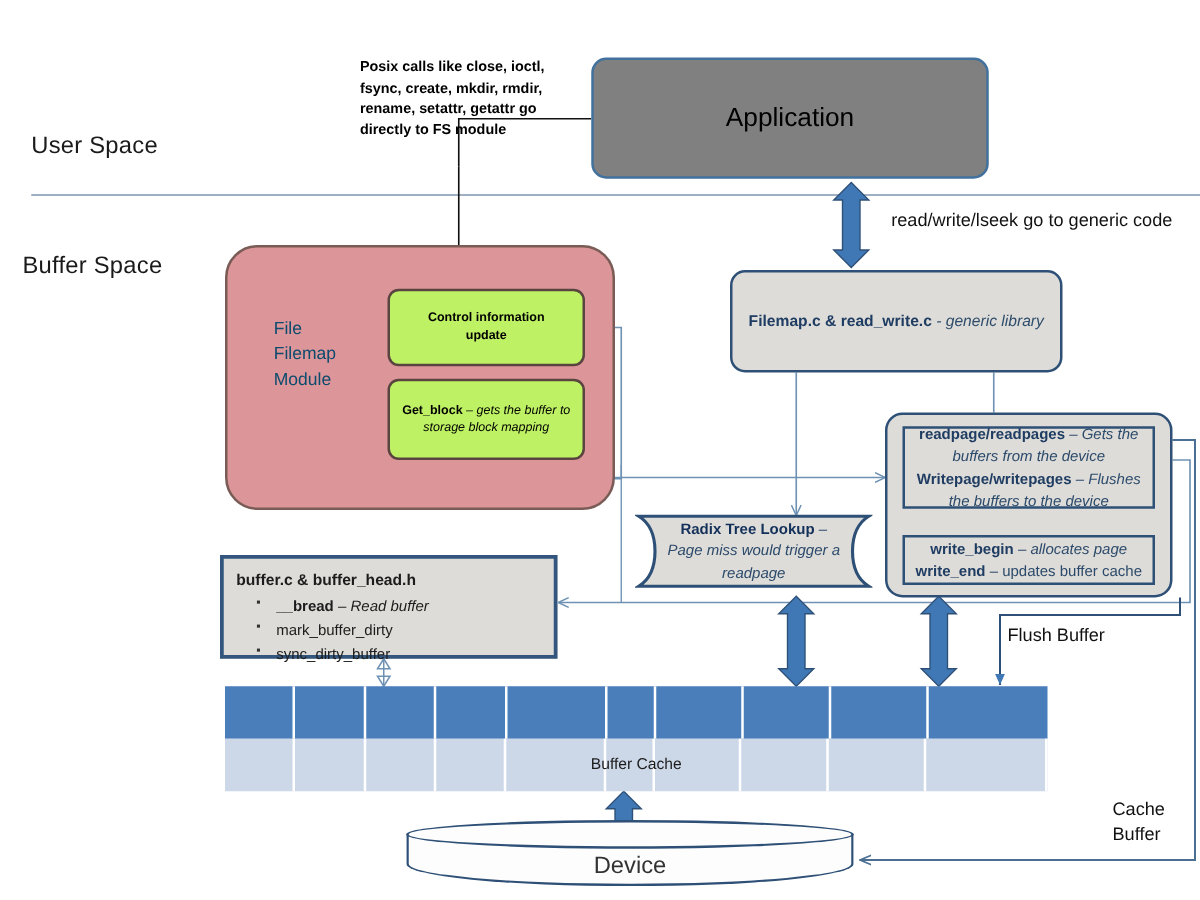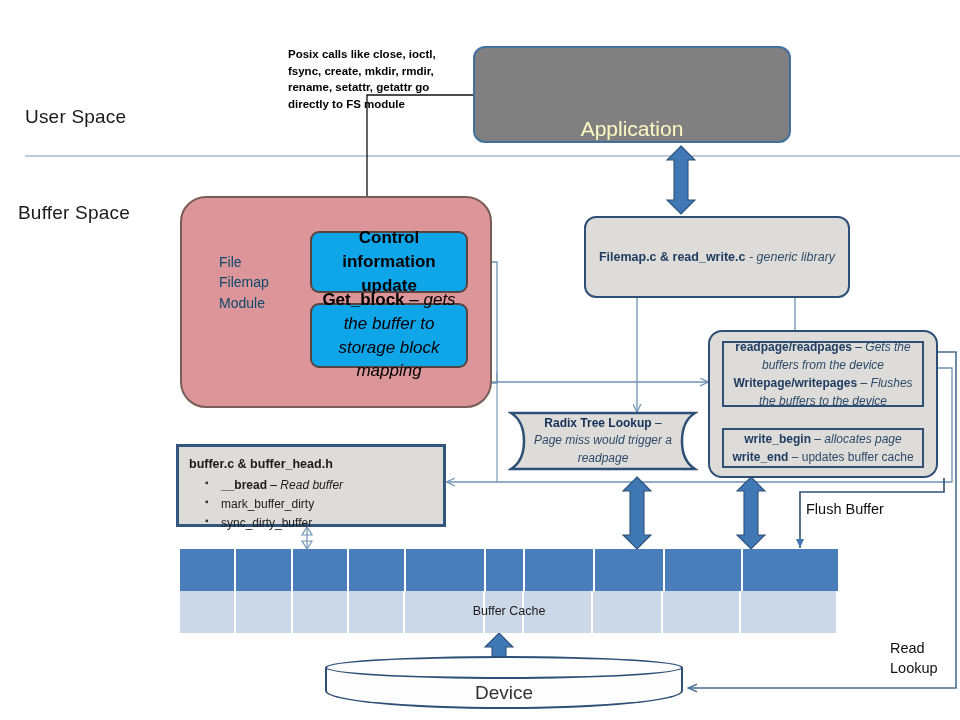--- a/index.html
+++ b/index.html
@@ -6,32 +6,32 @@
   body{width:960px;height:720px;overflow:hidden;
        font-family:"Liberation Sans",sans-serif;color:#000;}
   #stage{position:relative;width:960px;height:720px;background:#ffffff;}
   .abs{position:absolute;box-sizing:border-box;}
 
   
   .space-label{font-size:19px;color:#1a1a1a;letter-spacing:.2px;}
 
   
   .app-box{background:#808080;border:2px solid #41719c;border-radius:12px;
-           display:flex;align-items:flex-end;justify-content:center;
-           font-size:21px;color:#fef9c3;}
+           display:flex;align-items:center;justify-content:center;
+           font-size:21px;color:#000000;}
 
   
   .note{font-size:11.5px;font-weight:bold;line-height:1.45;color:#000;}
 
   
   .fsmod{background:#dc9598;border:2px solid #7a5c56;border-radius:26px;}
   .fsmod-title{font-size:14px;color:#0c4a6e;line-height:1.45;margin-left:19px;}
-  .inner-box{background:#0ea5e9;border:2px solid #5a4440;border-radius:9px;
+  .inner-box{background:#bef264;border:2px solid #5a4440;border-radius:9px;
              display:flex;align-items:center;justify-content:center;text-align:center;
-             font-size:17px;line-height:1.4;padding:4px 8px;}
+             font-size:10px;line-height:1.4;padding:4px 8px;}
   .inner-box b{font-weight:bold;}
   .inner-box i{font-style:italic;}
 
   
   .greybox{background:#dedcd8;border:2px solid #2e5077;border-radius:12px;
            display:flex;align-items:center;justify-content:center;text-align:center;
            font-size:12.5px;line-height:1.45;color:#2e4d6b;padding:4px 10px;}
   .greybox b{font-weight:bold;color:#1f3d63;}
   .greybox i{font-style:italic;}
 
@@ -147,20 +147,21 @@
 
   <div class="abs space-label" style="left:25px;top:106px;">User Space</div>
   <div class="abs space-label" style="left:18px;top:202px;">Buffer Space</div>
 
   <div class="abs note" style="left:288px;top:46px;width:170px;">Posix calls like close, ioctl, fsync, create, mkdir, rmdir, rename, setattr, getattr go directly to FS module</div>
 
   <div class="abs app-box" style="left:473px;top:46px;width:318px;height:97px;">
     <span>Application</span>
   </div>
 
+  <div class="abs callout" style="left:713px;top:167px;width:240px;">read/write/lseek go to generic code</div>
 
   <div class="abs fsmod" style="left:180px;top:196px;width:312px;height:212px;"></div>
   <div class="abs fsmod-title" style="left:200px;top:252px;width:110px;text-align:left;">
     <div>File</div>
     <div>Filemap</div>
     <div>Module</div>
   </div>
 
   <div class="abs inner-box" style="left:310px;top:231px;width:158px;height:62px;">
     <div>
@@ -255,16 +256,16 @@
     <div class="abs cyl-body" style="left:0;top:11px;width:358px;height:42px;"></div>
     <div class="abs cyl-top" style="left:0;top:0;width:358px;height:23px;"></div>
     <div class="cyl-txt" style="top:26px;">Device</div>
   </div>
 
   <div class="abs callout" style="left:806px;top:499px;width:90px;">
     <div>Flush Buffer</div>
   </div>
 
   <div class="abs callout" style="left:890px;top:638px;width:70px;">
-    <div>Read Lookup</div>
+    <div>Cache Buffer</div>
   </div>
 
 </div>
 
 </body></html>

